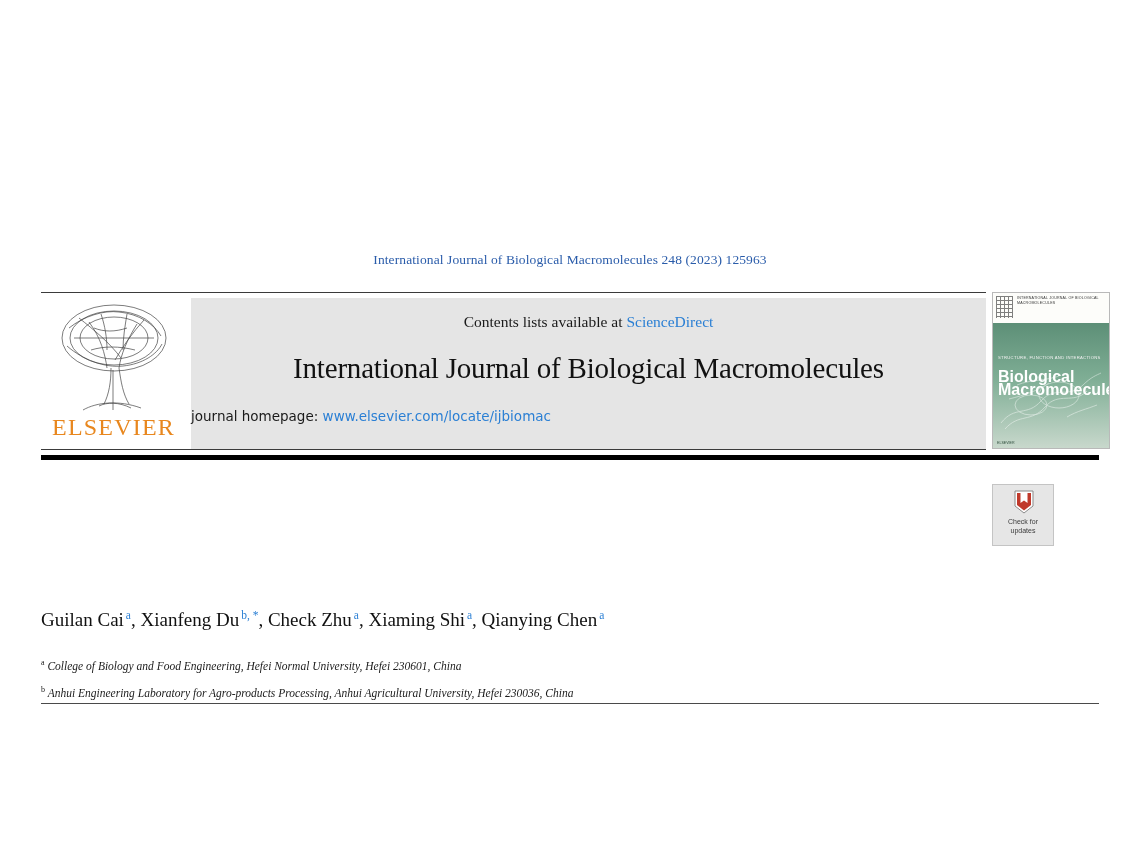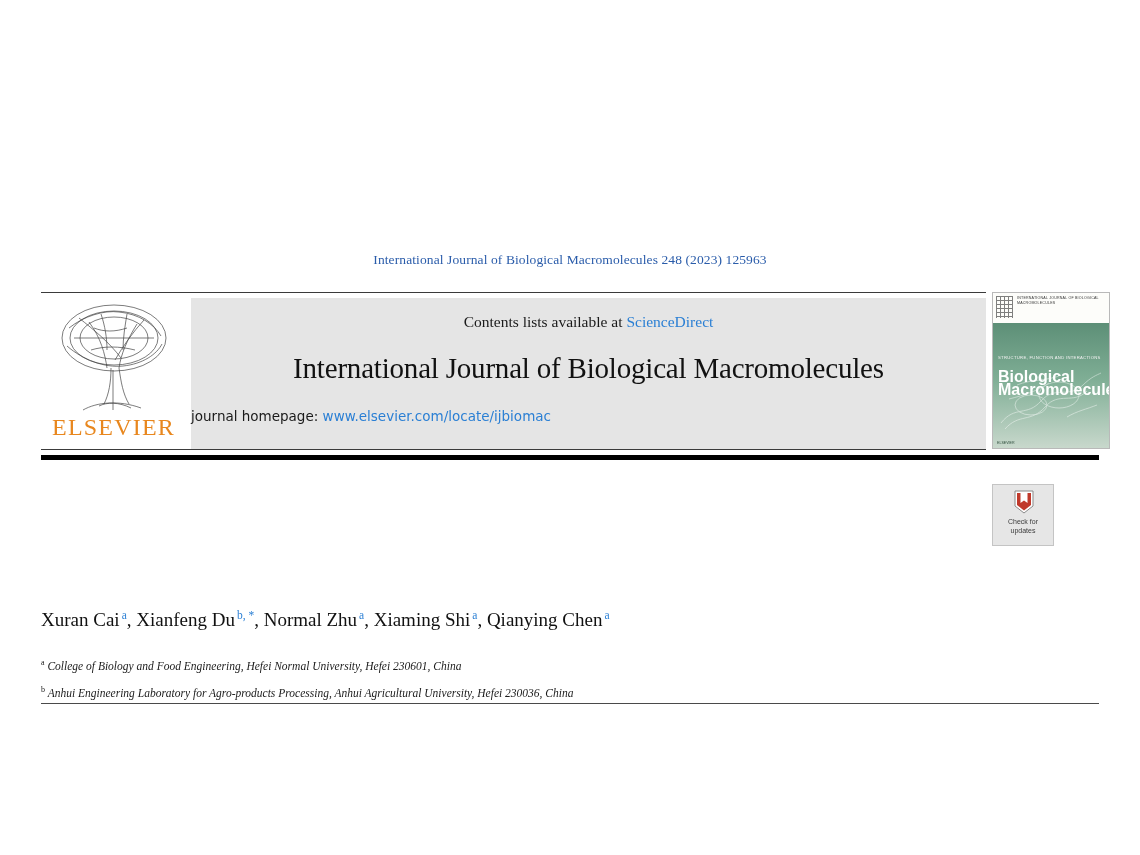--- a/index.html
+++ b/index.html
@@ -396,21 +396,21 @@
       <path d="M6.5 3 H13.5 V13 L10 10.5 L6.5 13 Z" fill="#ffffff"></path>
     </svg>
     <div class="crossmark-text">
       <div>Check for</div>
       <div>updates</div>
     </div>
   </div>
 
 
   <div class="authors">
-    <span><span>Xuran Cai</span><sup>a</sup></span><span>, </span><span><span>Xianfeng Du</span><sup>b, *</sup></span><span>, </span><span><span>Normal Zhu</span><sup>a</sup></span><span>, </span><span><span>Xiaming Shi</span><sup>a</sup></span><span>, </span><span><span>Qianying Chen</span><sup>a</sup></span>
+    <span><span>Guilan Cai</span><sup>a</sup></span><span>, </span><span><span>Xianfeng Du</span><sup>b, *</sup></span><span>, </span><span><span>Check Zhu</span><sup>a</sup></span><span>, </span><span><span>Xiaming Shi</span><sup>a</sup></span><span>, </span><span><span>Qianying Chen</span><sup>a</sup></span>
   </div>
 
   <div class="affiliations">
     <div><sup>a</sup> <span>College of Biology and Food Engineering, Hefei Normal University, Hefei 230601, China</span></div>
     <div><sup>b</sup> <span>Anhui Engineering Laboratory for Agro-products Processing, Anhui Agricultural University, Hefei 230036, China</span></div>
   </div>
 
   <div class="bottom-rule"></div>
 </div>
 

